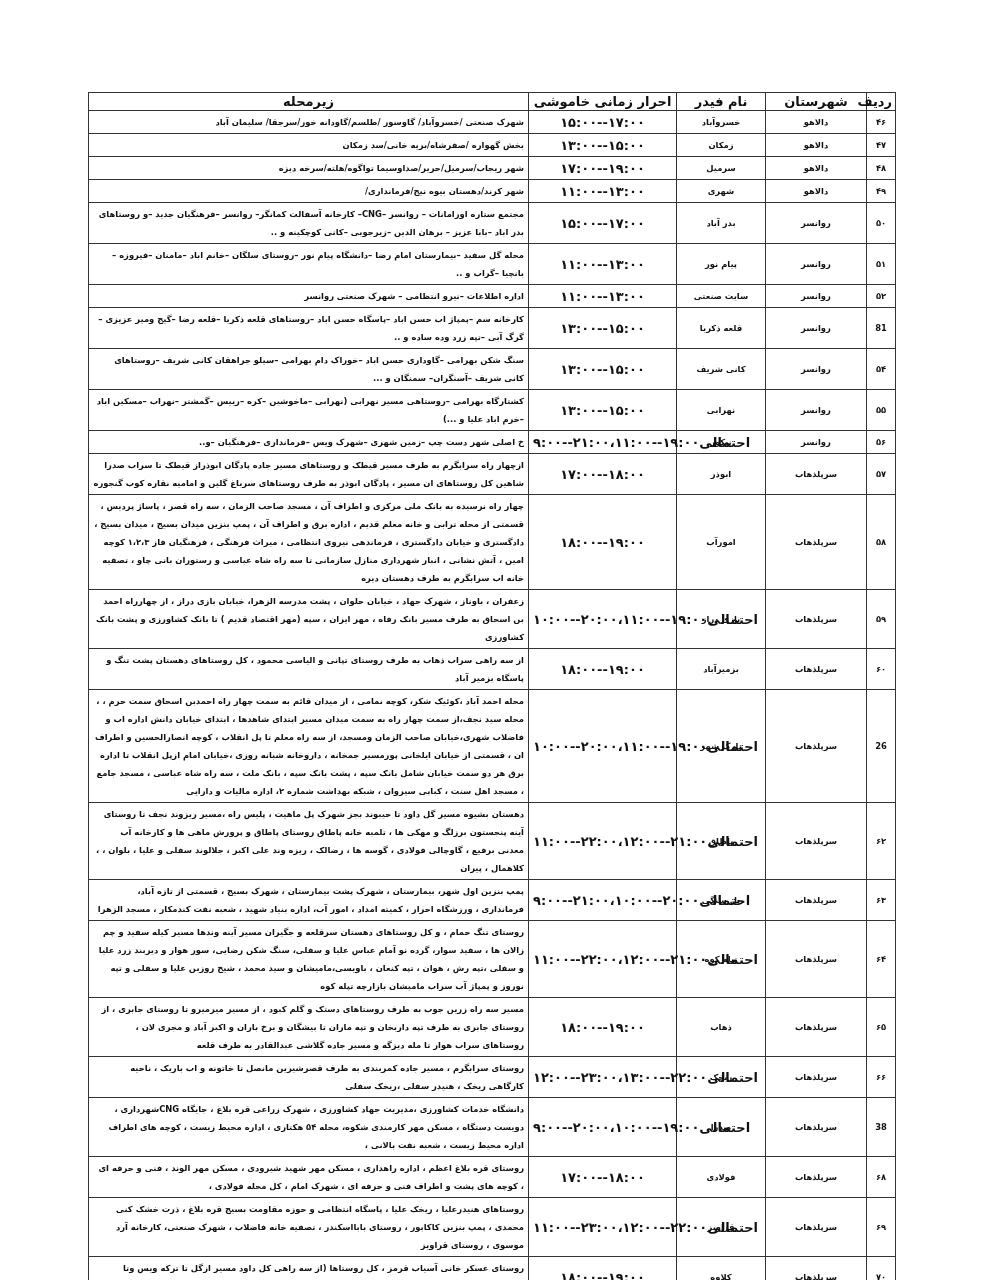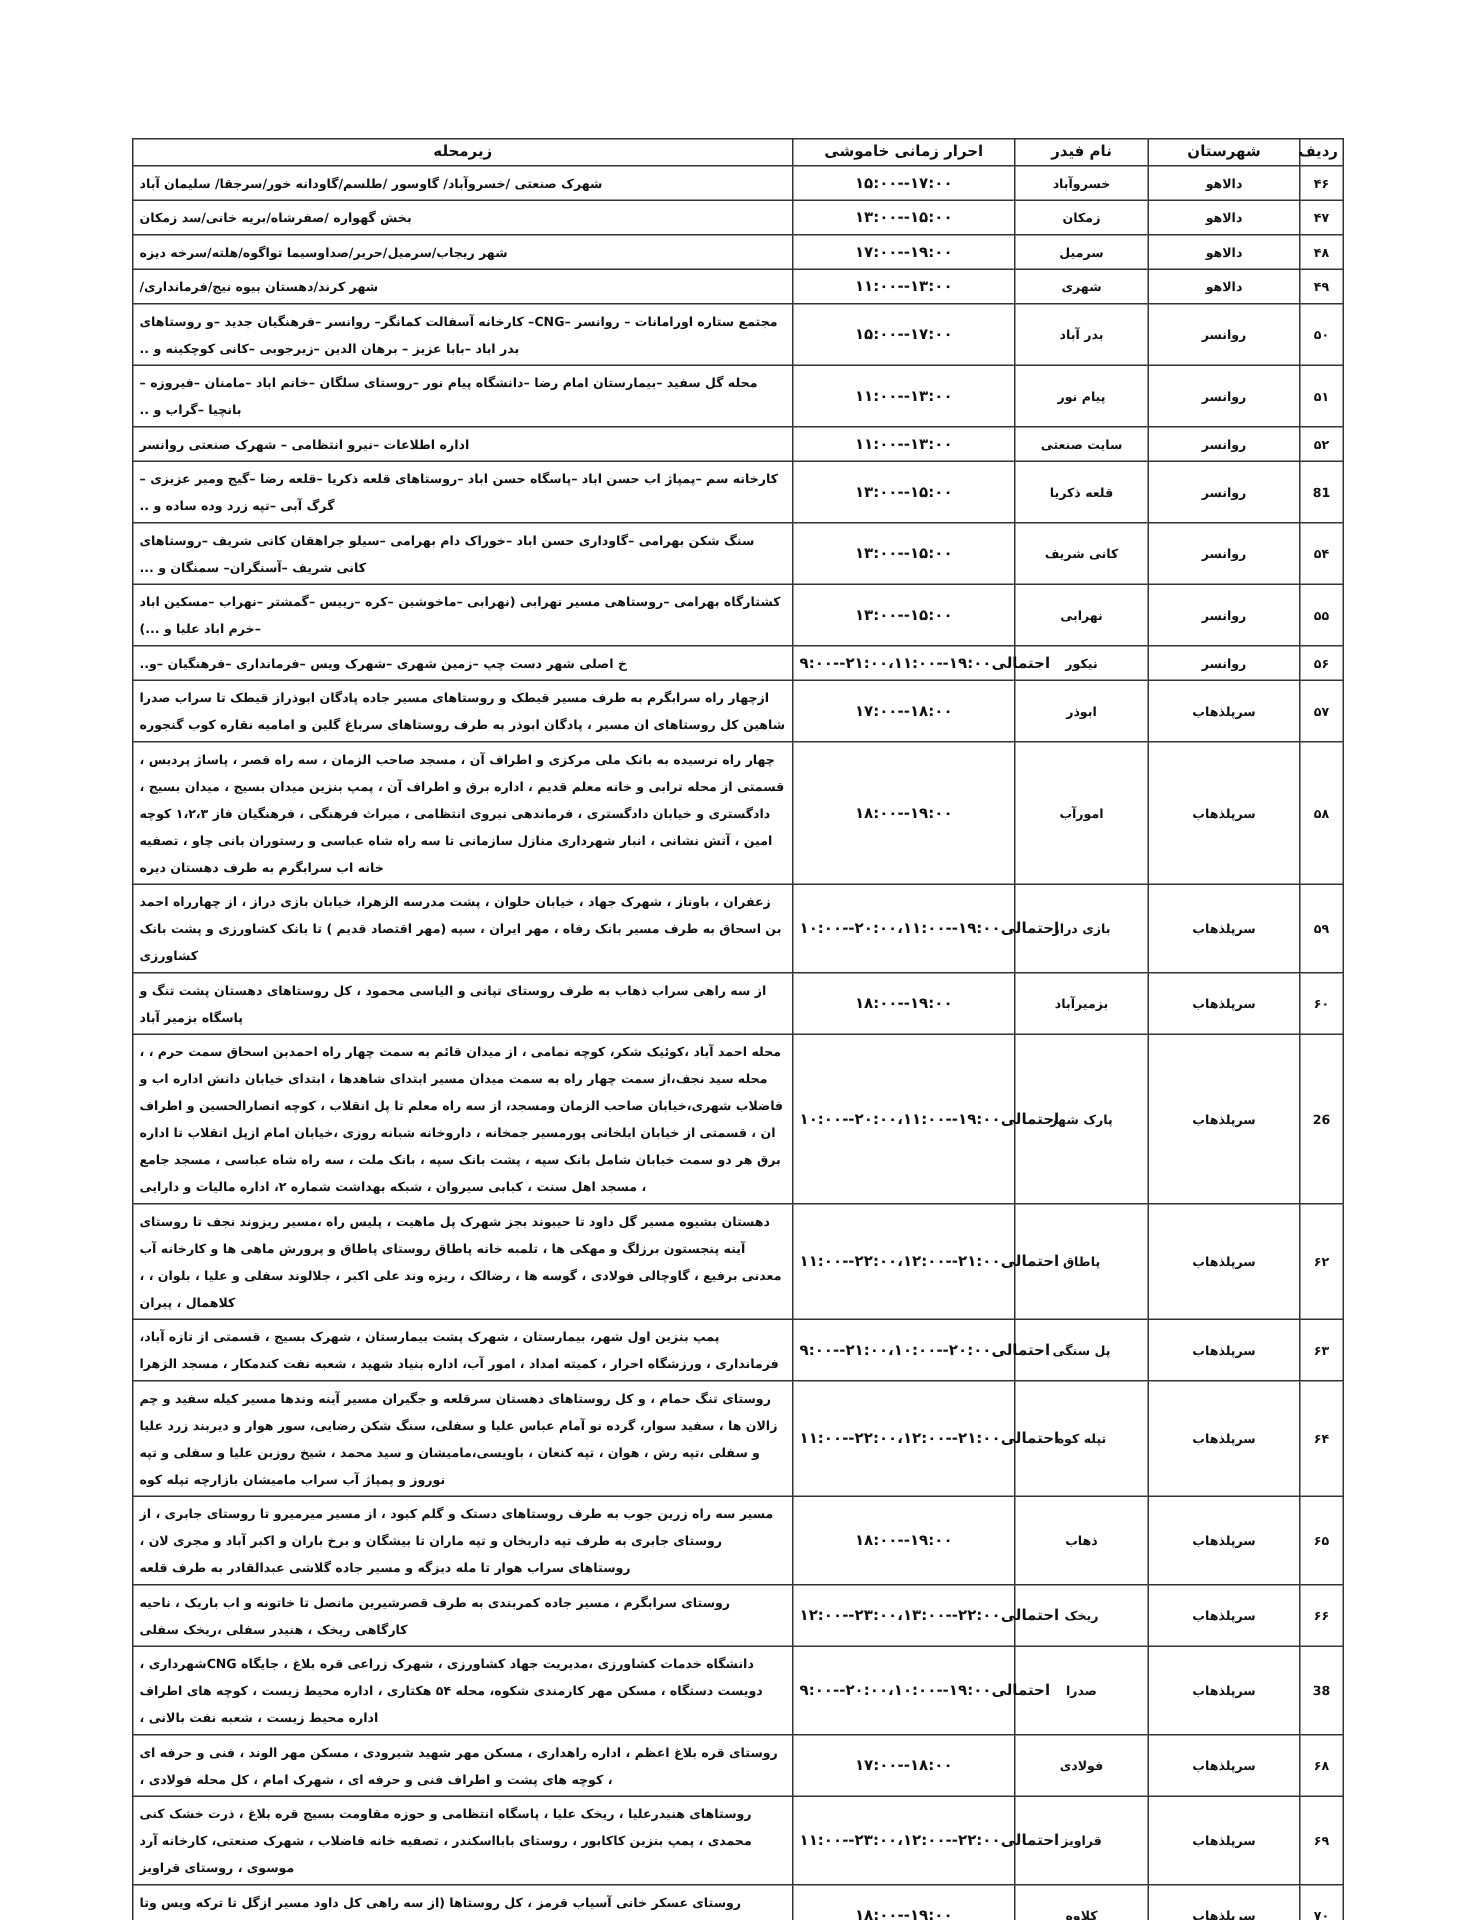--- a/index.html
+++ b/index.html
@@ -2,29 +2,29 @@
 <html><head>
 <meta charset="utf-8">
 <style>
   html, body { margin: 0; padding: 0; background: #ffffff; }
   body { width: 985px; height: 1280px; position: relative; overflow: hidden;
          font-family: "DejaVu Sans", sans-serif; color: #111; }
   .page { position: absolute; left: 88px; top: 92px; width: 807px; }
   table { border-collapse: collapse; width: 807px; direction: rtl; table-layout: fixed; }
   td, th { border: 1px solid #333; font-size: 8.4px; font-weight: bold;
            padding: 2px 4px; vertical-align: middle; }
-  th { height: 14px; font-size: 10px; text-align: center; padding: 1px 3px; }
+  th { height: 14px; font-size: 13px; text-align: center; padding: 1px 3px; }
   td.c { text-align: center; }
-  td.sub { text-align: left; line-height: 18px; }
+  td.sub { text-align: right; line-height: 18px; }
   col.radif { width: 29px; }
   col.county { width: 101px; }
   col.feeder { width: 89px; }
   col.time { width: 148px; }
   col.sub { width: 440px; }
-  td.time { direction: ltr; text-align: center; white-space: nowrap; font-size: 10px; }
+  td.time { direction: ltr; text-align: center; white-space: nowrap; font-size: 13px; }
   tr { height: 18px; }
 </style>
 </head>
 <body>
 
 <div class="page">
   <table>
     <colgroup>
       <col class="radif">
         <col class="county">

